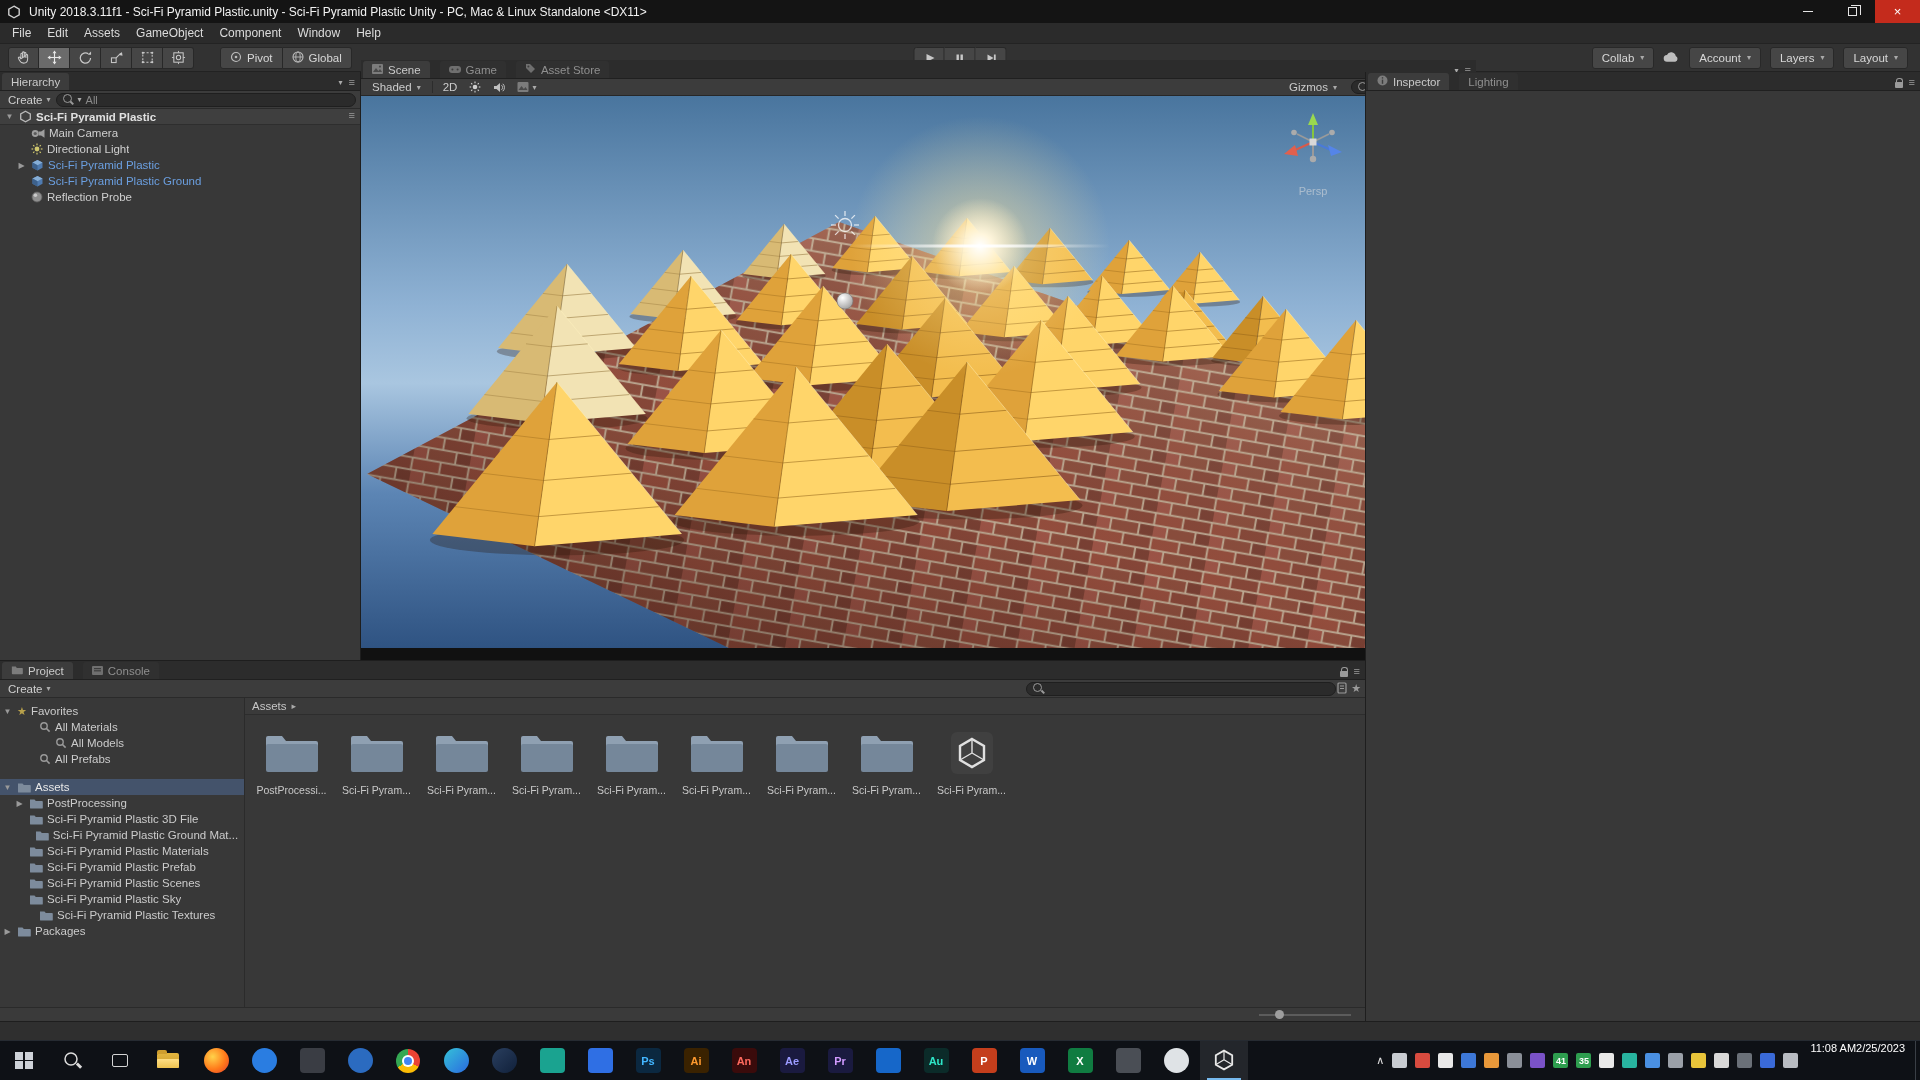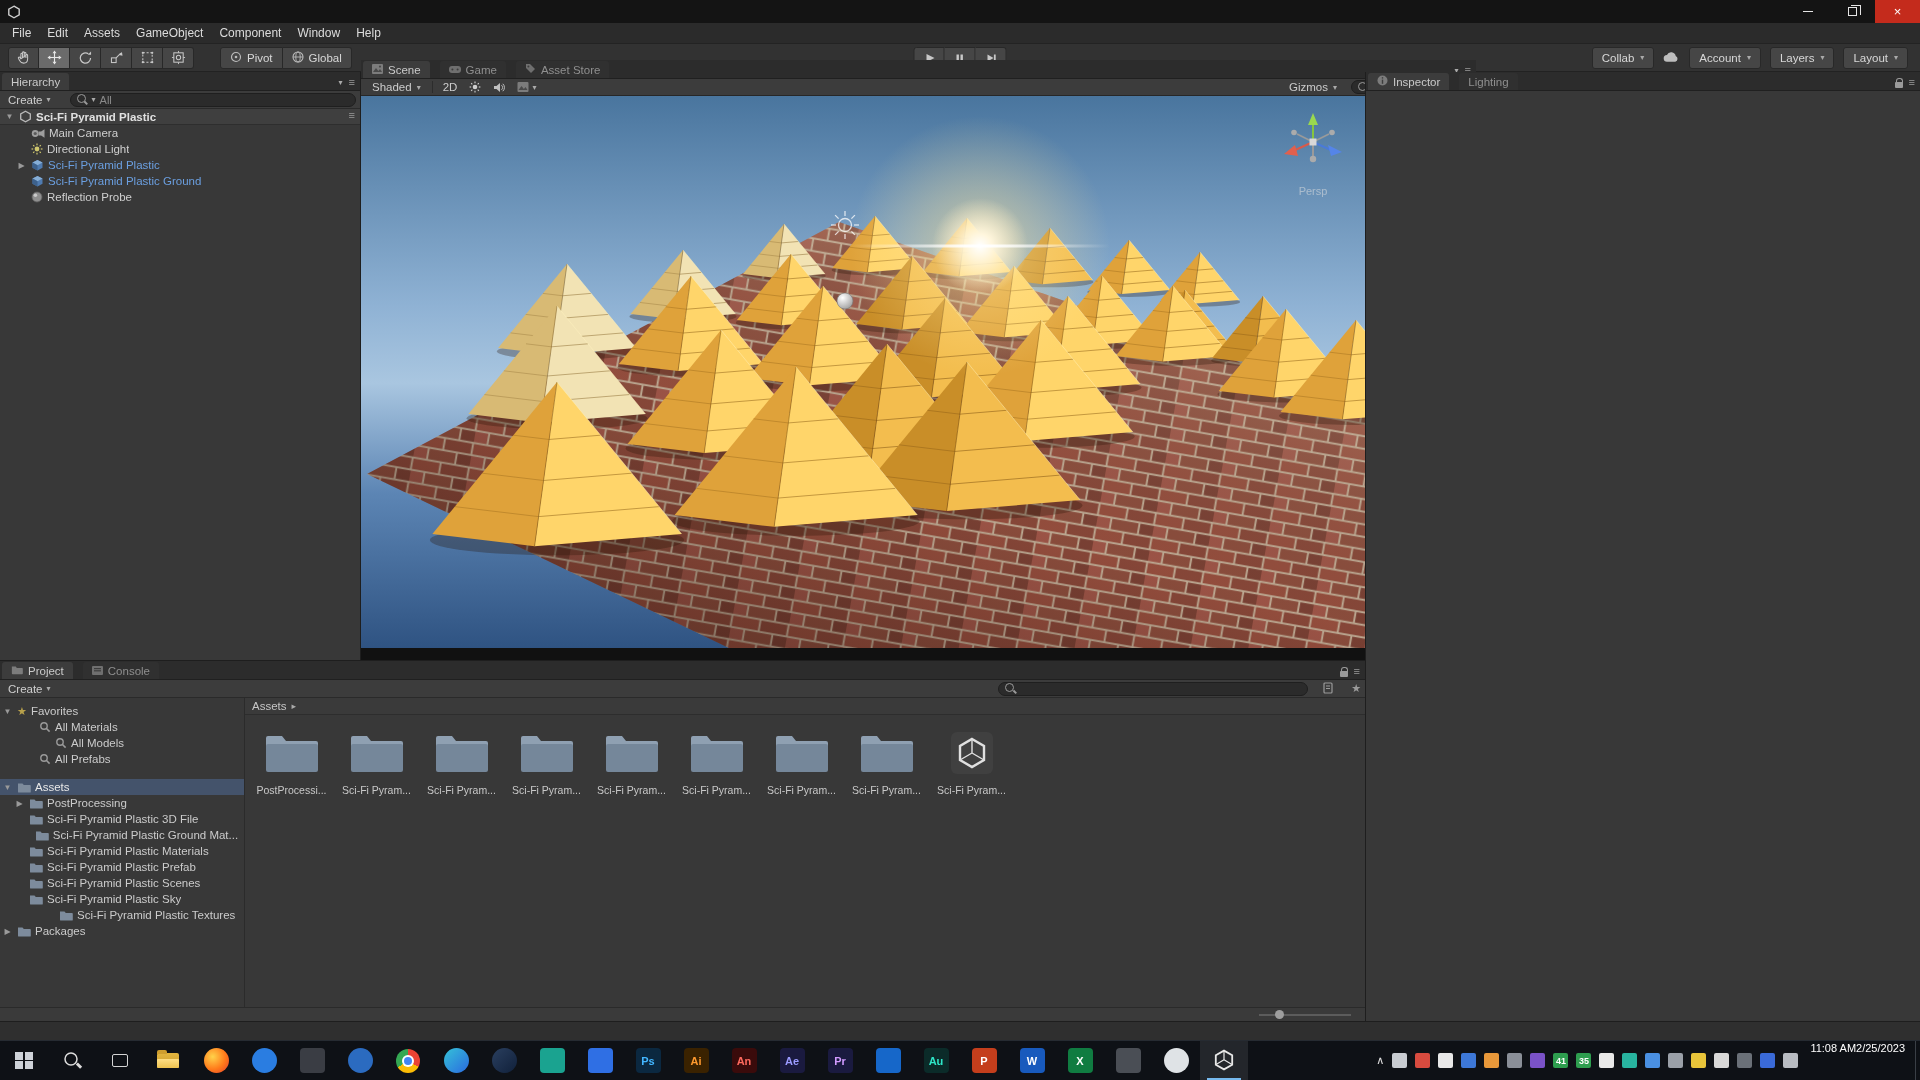--- a/index.html
+++ b/index.html
@@ -47,21 +47,21 @@
   .caret{font-size:8px;color:#aaa}
   
   .panel{position:absolute;background:#383838}
   .tabbar{height:19px;background:#2c2c2c;display:flex;align-items:flex-end;padding-left:2px;gap:10px;
           border-bottom:1px solid #202020}
   .tab{height:17px;padding:0 9px;display:flex;align-items:center;gap:5px;background:#303030;
        color:#8f8f8f;border-radius:3px 3px 0 0;font-size:11.5px;white-space:nowrap}
   .tab.active{background:#3c3c3c;color:#cacaca}
   .pane-corner{margin-left:auto;display:flex;align-items:center;gap:6px;padding:0 5px 2px 0;color:#9a9a9a}
   .minibar{height:18px;background:#3c3c3c;border-bottom:1px solid #2a2a2a;display:flex;
-           align-items:center;padding:0 4px;gap:15px}
+           align-items:center;padding:0 4px;gap:1px}
   .create-dd{display:flex;gap:4px;align-items:center;color:#cfcfcf;padding:0 4px}
   .searchfield{height:14px;background:#2b2b2b;border:1px solid #1f1f1f;border-radius:8px;
                display:flex;align-items:center;padding:0 6px;gap:4px;color:#8a8a8a;font-size:11px}
   .searchfield.grow{flex:1}
   
   .hierarchy{left:0;top:72px;width:361px;height:588px;border-right:1px solid #1e1e1e}
   .scene-header{height:16px;background:#3f3f3f;border-bottom:1px solid #2e2e2e;display:flex;
                 align-items:center;gap:4px;padding-left:4px;font-weight:bold;color:#e0e0e0}
   .hrow{height:16px;display:flex;align-items:center;gap:4px;padding-left:16px;color:#cfcfcf}
   .hrow.prefab{color:#6b9fe0}
@@ -146,20 +146,21 @@
 <body>
 
 <div id="root">
 
   <div class="titlebar">
     <span class="app-ico">
       <svg width="14" height="14" viewBox="0 0 14 14">
           <path d="M7 1.2l5.2 3v5.6l-5.2 3-5.2-3V4.2z" fill="none" stroke="#cfcfcf" stroke-width="1.4"></path>
         </svg>
     </span>
+    <span class="title">Unity 2018.3.11f1 - Sci-Fi Pyramid Plastic.unity - Sci-Fi Pyramid Plastic Unity - PC, Mac &amp; Linux Standalone &lt;DX11&gt;</span>
     <div class="caption">
       <div class="cap">
           <span class="cap-min"></span>
         </div>
       <div class="cap">
           <span class="cap-max"></span>
         </div>
       <div class="cap close">×</div>
     </div>
   </div>
@@ -1072,21 +1073,21 @@
           </div>
           <div class="trow" style="padding-left: 14px;">
             <span class="fold"></span>
             <span class="obj-ico">
               <svg width="14" height="11" viewBox="0 0 14 11">
                 <path d="M1 1.5h4.5l1.3 1.6H13a.8.8 0 0 1 .8.8v5.8a.9.9 0 0 1-.9.9H1.9a.9.9 0 0 1-.9-.9z" fill="#7d8b9c"></path>
               </svg>
             </span>
             <span class="lbl">Sci-Fi Pyramid Plastic Sky</span>
           </div>
-          <div class="trow" style="padding-left: 24px; margin-left: 20px;">
+          <div class="trow" style="padding-left: 24px;">
             <span class="fold"></span>
             <span class="obj-ico">
               <svg width="14" height="11" viewBox="0 0 14 11">
                 <path d="M1 1.5h4.5l1.3 1.6H13a.8.8 0 0 1 .8.8v5.8a.9.9 0 0 1-.9.9H1.9a.9.9 0 0 1-.9-.9z" fill="#7d8b9c"></path>
               </svg>
             </span>
             <span class="lbl">Sci-Fi Pyramid Plastic Textures</span>
           </div>
           <div class="trow" style="padding-left: 2px;">
             <span class="fold">▶</span>

